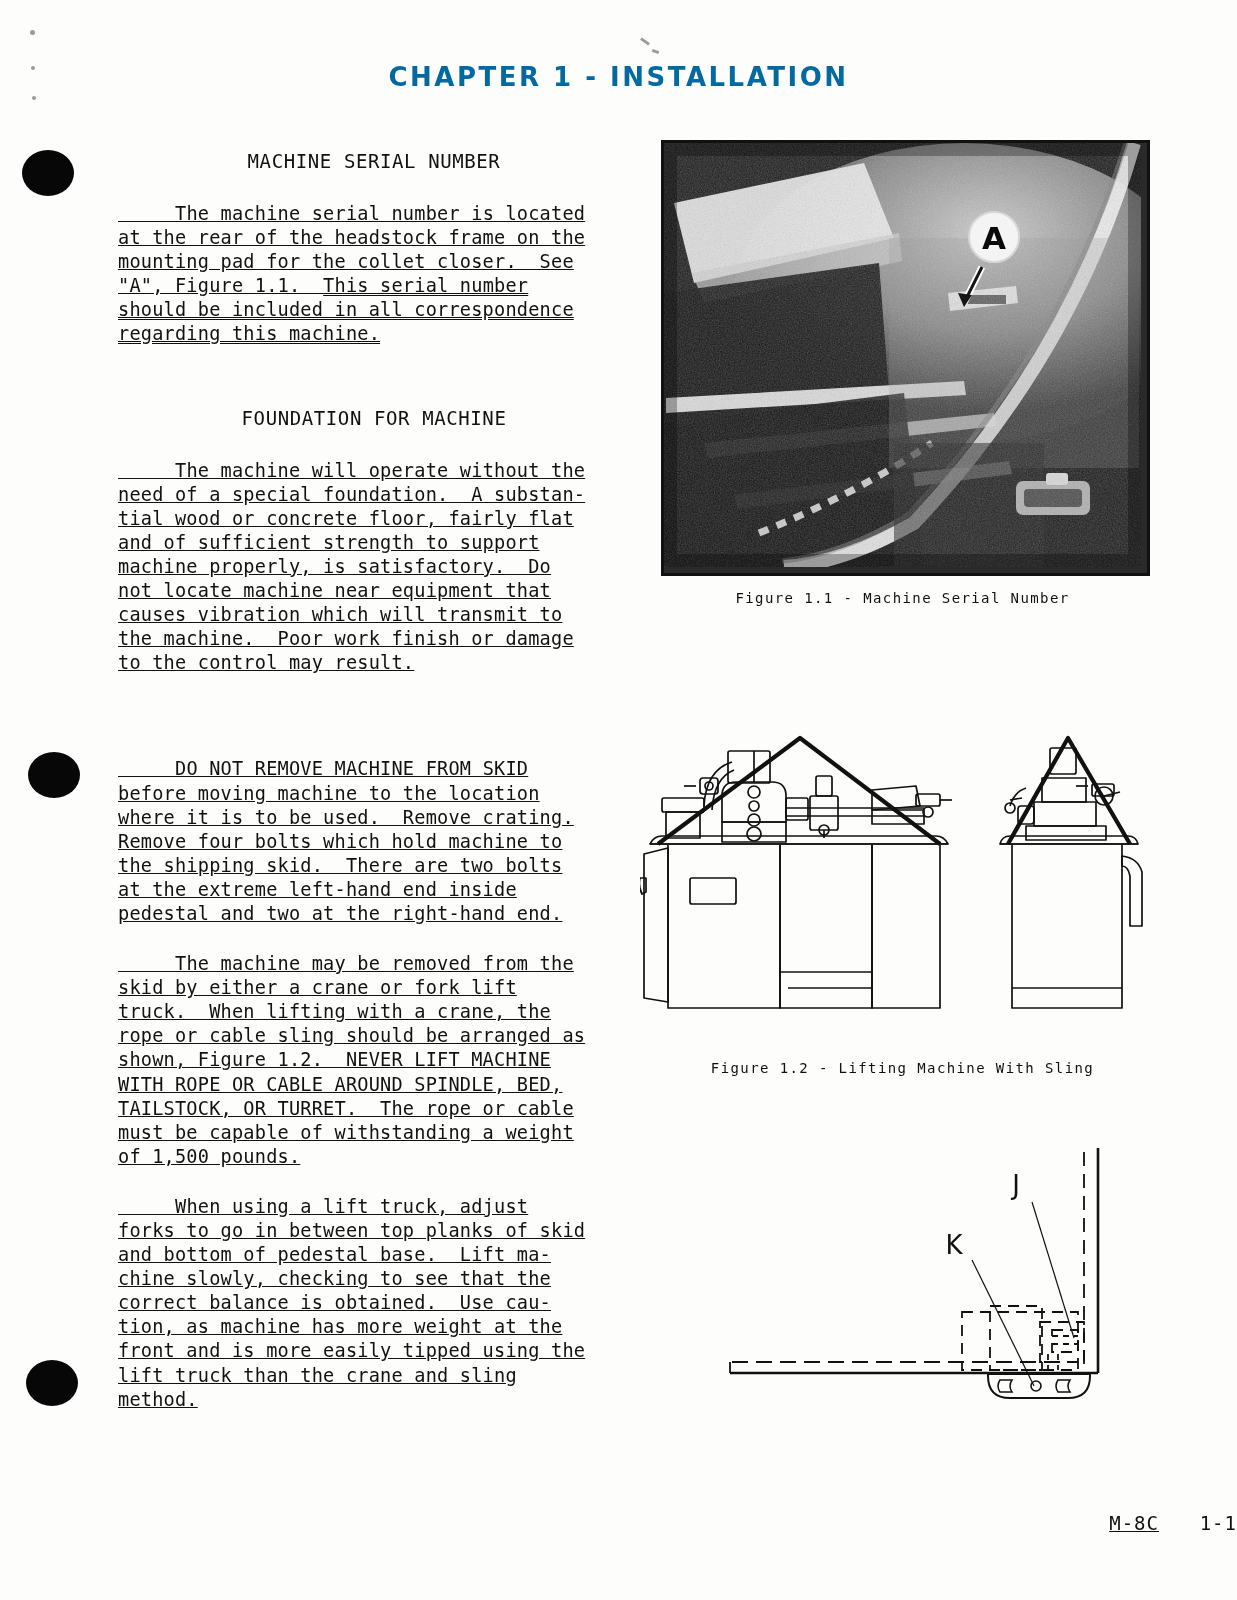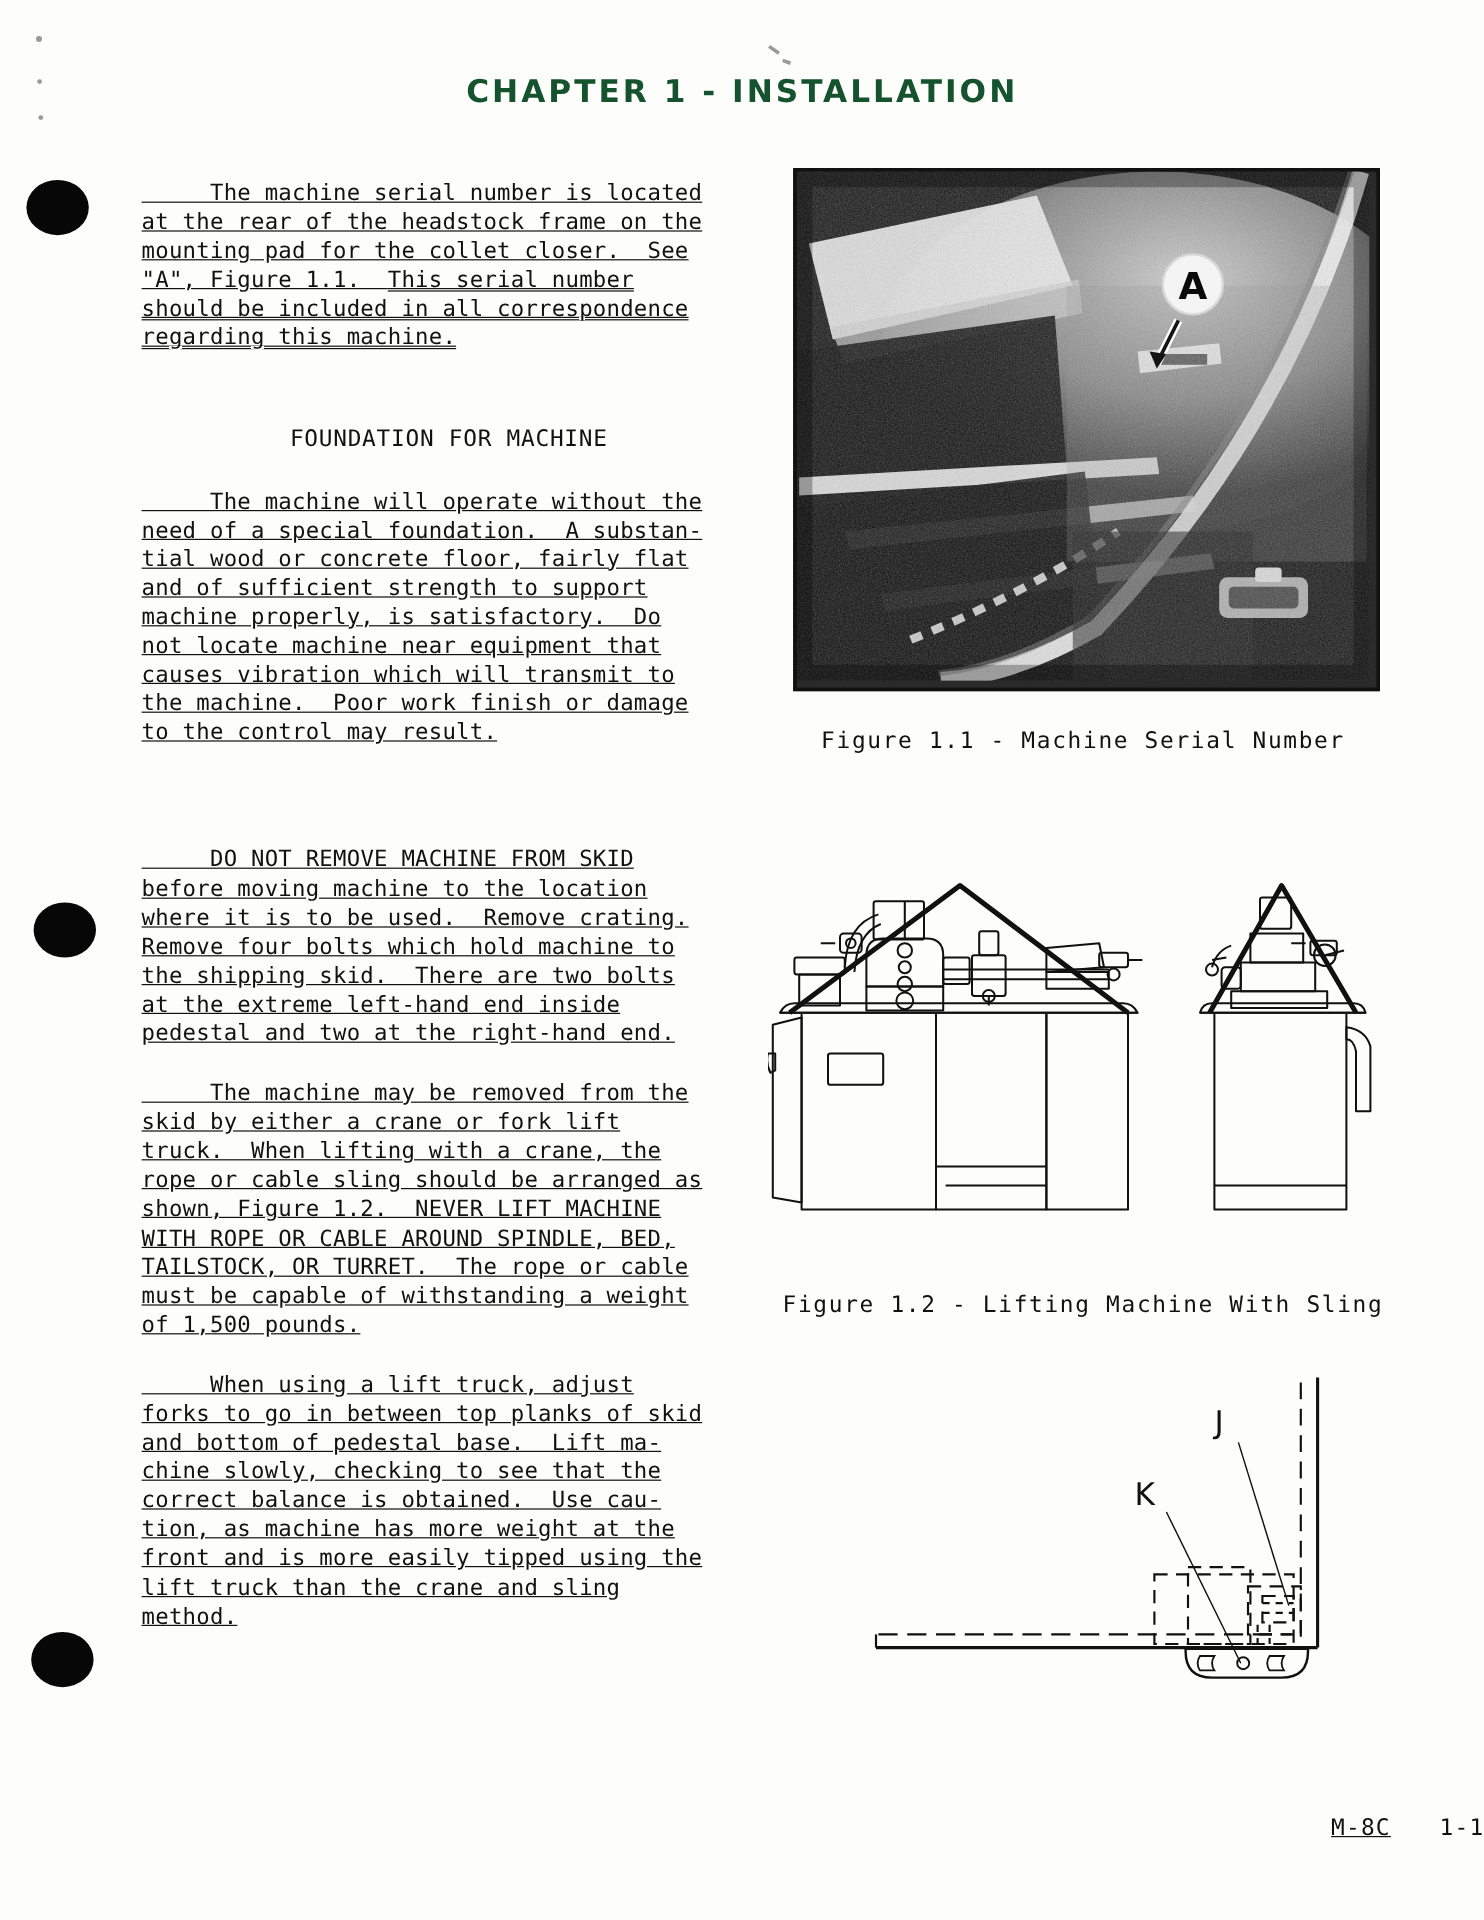--- a/index.html
+++ b/index.html
@@ -26,21 +26,21 @@
   .chapter-title {
     position: absolute;
     top: 62px;
     left: 0;
     width: 1237px;
     text-align: center;
     font-family: "DejaVu Sans", "Liberation Sans", sans-serif;
     font-weight: bold;
     font-size: 26px;
     letter-spacing: 2.5px;
-    color: #14532d;
+    color: #0369a1;
   }
 
   
   .hole {
     position: absolute;
     width: 52px;
     height: 46px;
     border-radius: 50%;
     background: #070707;
   }
@@ -78,23 +78,23 @@
   
   .col-right {
     position: absolute;
     top: 0;
     left: 640px;
     width: 560px;
     height: 1600px;
   }
   .fig-caption {
     text-align: center;
-    font-size: 19px;
+    font-size: 14px;
     letter-spacing: 1.4px;
-    margin-top: 28px;
+    margin-top: 12px;
   }
 
   
   .photo-frame {
     position: absolute;
     top: 140px;
     left: 21px;
     width: 483px;
     height: 430px;
     border: 3px solid #111;
@@ -175,20 +175,21 @@
   <div class="mark" style="top:50px;left:652px;width:7px;height:3px;transform:rotate(20deg);"></div>
 
   <div class="chapter-title">CHAPTER 1 - INSTALLATION</div>
 
   <div class="hole h1"></div>
   <div class="hole h2"></div>
   <div class="hole h3"></div>
 
   <div class="col-left">
 
+    <div class="sec-head">MACHINE SERIAL NUMBER</div>
     <p class="body"><span>     The machine serial number is located
 at the rear of the headstock frame on the
 mounting pad for the collet closer.  See
 "A", Figure 1.1.  </span><span class="ul">This serial number
 should be included in all correspondence
 regarding this machine.</span></p>
 
     <div class="block-gap-lg"></div>
 
     <div class="sec-head">FOUNDATION FOR MACHINE</div>

